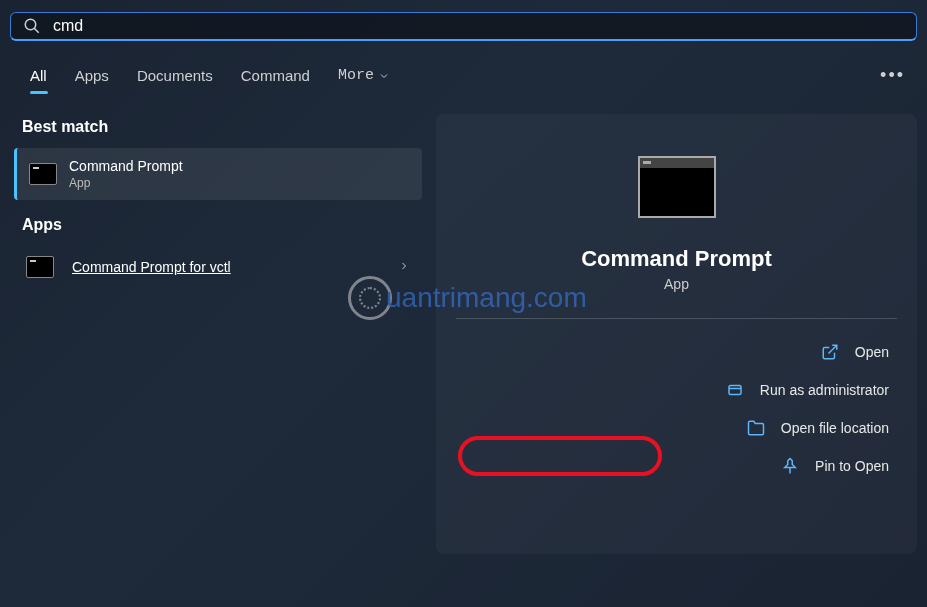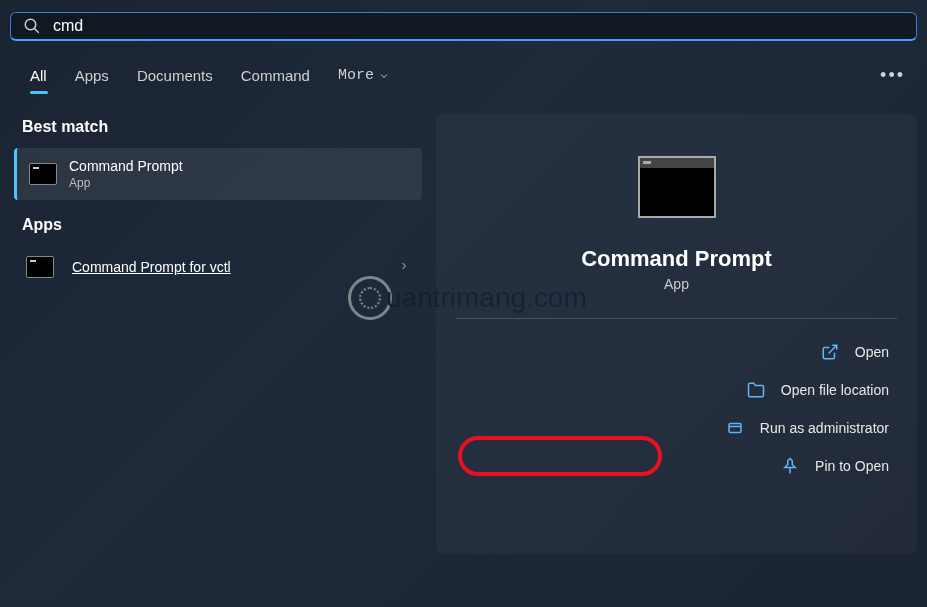--- a/index.html
+++ b/index.html
@@ -177,21 +177,21 @@
     margin-right: -6px;
     background: rgba(0,0,0,0);
   }
   .watermark-gear-inner {
     width: 22px; height:22px;
     border: 2px dotted #d0d0d0;
     border-radius:50%;
   }
   .watermark-text {
     font-size: 28px;
-    color: #0f172a;
+    color: #3b82f6;
     font-weight:400;
   }
 </style>
 </head>
 <body>
 
 <div class="search-container">
   <span class="search-icon-wrap">
     <svg width="18" height="18" viewBox="0 0 24 24" fill="none" stroke="#cfcfcf" stroke-width="2">
       <circle cx="10" cy="10" r="7"></circle>
@@ -253,42 +253,42 @@
       <span class="action-icon">
         <svg viewBox="0 0 24 24" fill="none" stroke="#5eb5f7" stroke-width="2">
             <path d="M18 13v6a2 2 0 0 1-2 2H5a2 2 0 0 1-2-2V8a2 2 0 0 1 2-2h6"></path>
             <polyline points="15 3 21 3 21 9"></polyline>
             <line x1="10" y1="14" x2="21" y2="3"></line>
           </svg>
       </span>
       <span>Open</span>
     </div>
 
-    <div class="action-row">
-      <span class="action-icon">
-        <svg viewBox="0 0 24 24" fill="none" stroke="#5eb5f7" stroke-width="2">
-            <path d="M22 19a2 2 0 0 1-2 2H4a2 2 0 0 1-2-2V5a2 2 0 0 1 2-2h5l2 3h9a2 2 0 0 1 2 2z"></path>
-          </svg>
-      </span>
-      <span>Open file location</span>
-    </div>
-
     <div class="action-row" style="position:relative;">
       <span class="action-icon">
         <svg viewBox="0 0 24 24" fill="none" stroke="#5eb5f7" stroke-width="2">
             <rect x="4" y="6" width="16" height="12" rx="2"></rect>
             <path d="M4 10 L20 10"></path>
           </svg>
       </span>
       <span>Run as administrator</span>
     </div>
 
     <div class="action-row">
       <span class="action-icon">
         <svg viewBox="0 0 24 24" fill="none" stroke="#5eb5f7" stroke-width="2">
+            <path d="M22 19a2 2 0 0 1-2 2H4a2 2 0 0 1-2-2V5a2 2 0 0 1 2-2h5l2 3h9a2 2 0 0 1 2 2z"></path>
+          </svg>
+      </span>
+      <span>Open file location</span>
+    </div>
+
+    <div class="action-row">
+      <span class="action-icon">
+        <svg viewBox="0 0 24 24" fill="none" stroke="#5eb5f7" stroke-width="2">
             <path d="M12 2 L15 5 L15 10 L19 14 L5 14 L9 10 L9 5 Z"></path>
             <line x1="12" y1="14" x2="12" y2="22"></line>
           </svg>
       </span>
       <span>Pin to Open</span>
     </div>
 
   </div>
 </div>
 

